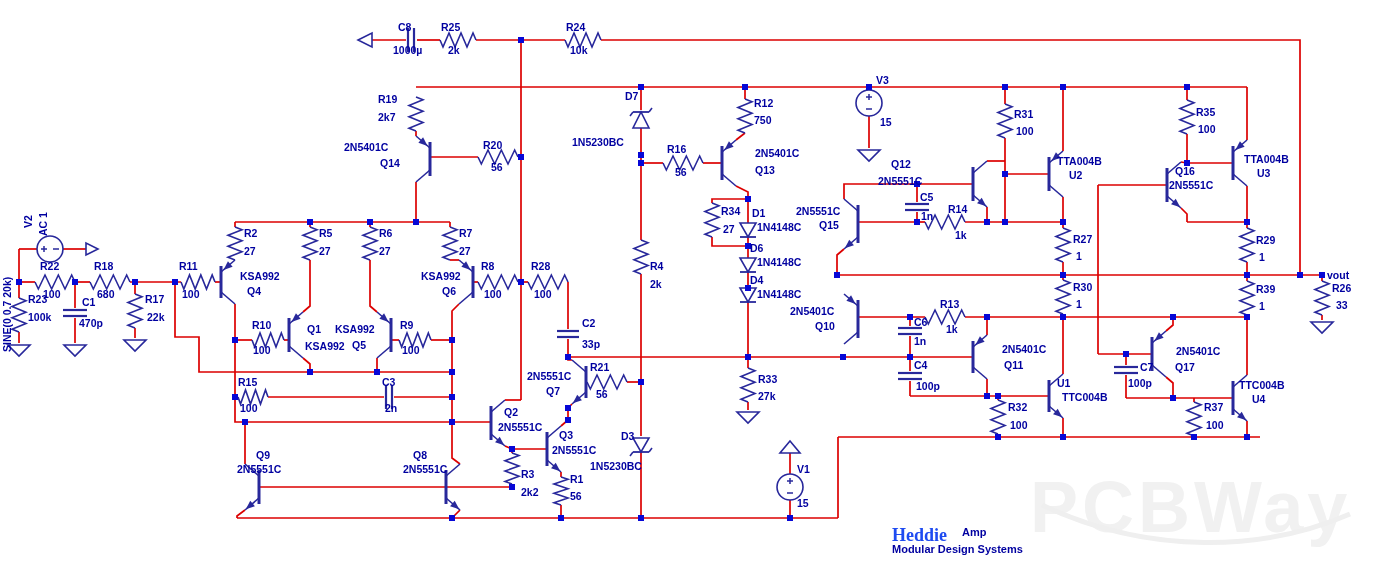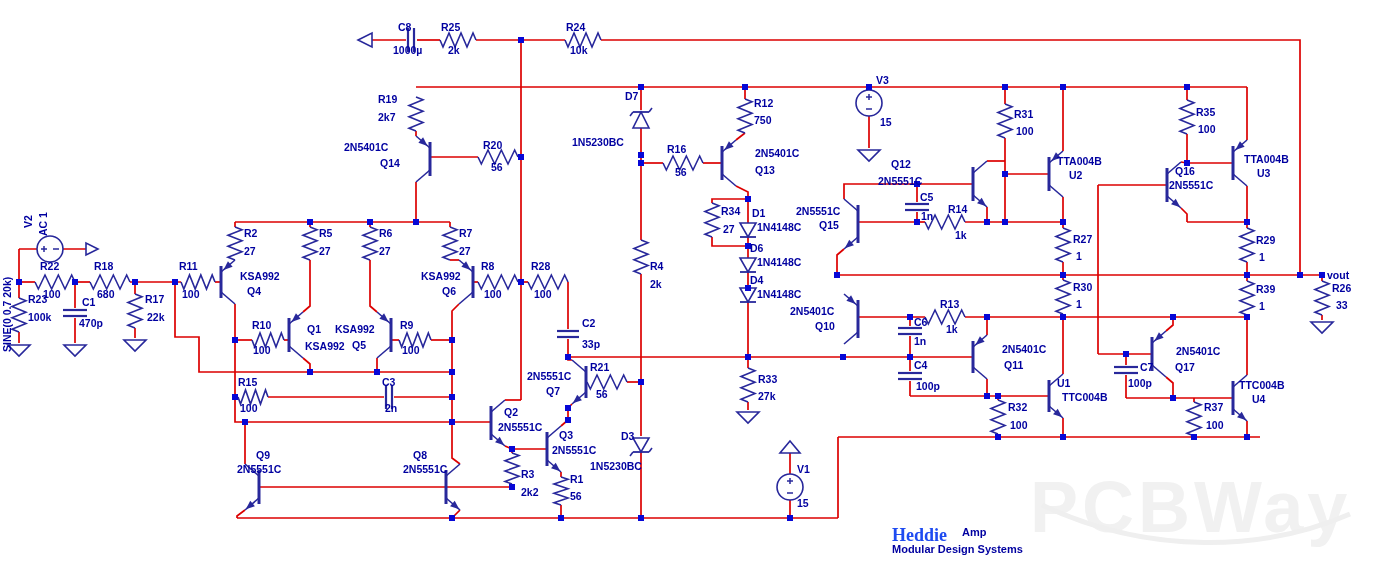--- a/index.html
+++ b/index.html
@@ -1,17 +1,17 @@
 <!DOCTYPE html>
 <html><head>
 <meta charset="utf-8">
 <style>
   html,body{margin:0;padding:0;background:#ffffff;}
   .stage{position:relative;width:1373px;height:573px;background:#fff;overflow:hidden;
-         font-family:"Liberation Sans",sans-serif;border-radius:15px;}
+         font-family:"Liberation Sans",sans-serif;}
   svg text{font-family:"Liberation Sans","DejaVu Sans",sans-serif;}
   text.lbl{font-size:10.5px;font-weight:bold;}
   text.lbl2{font-size:11px;font-weight:bold;}
   text.brand{font-family:"Liberation Serif","DejaVu Serif",serif;font-size:18px;font-weight:bold;}
   text.wm{font-size:72px;font-weight:bold;letter-spacing:4px;}
 </style>
 </head>
 <body>
 
 <div class="stage">

